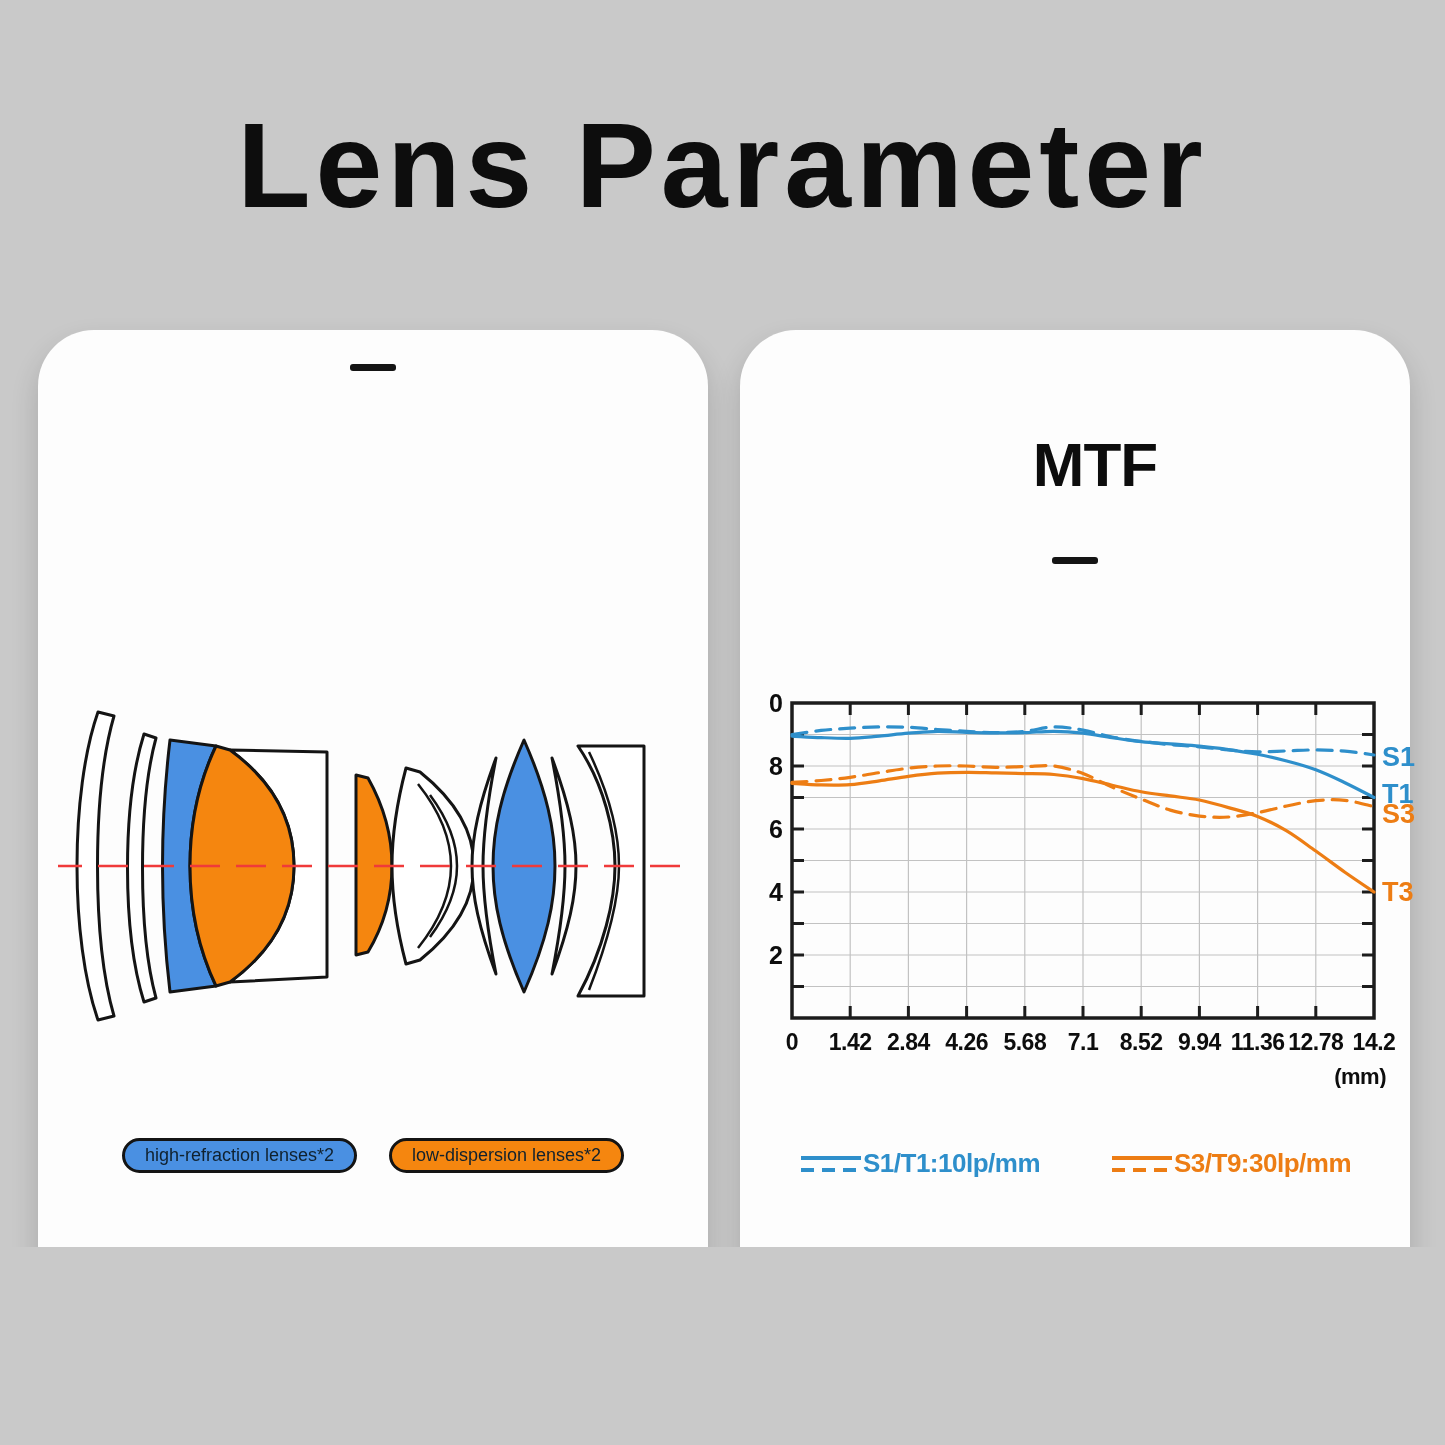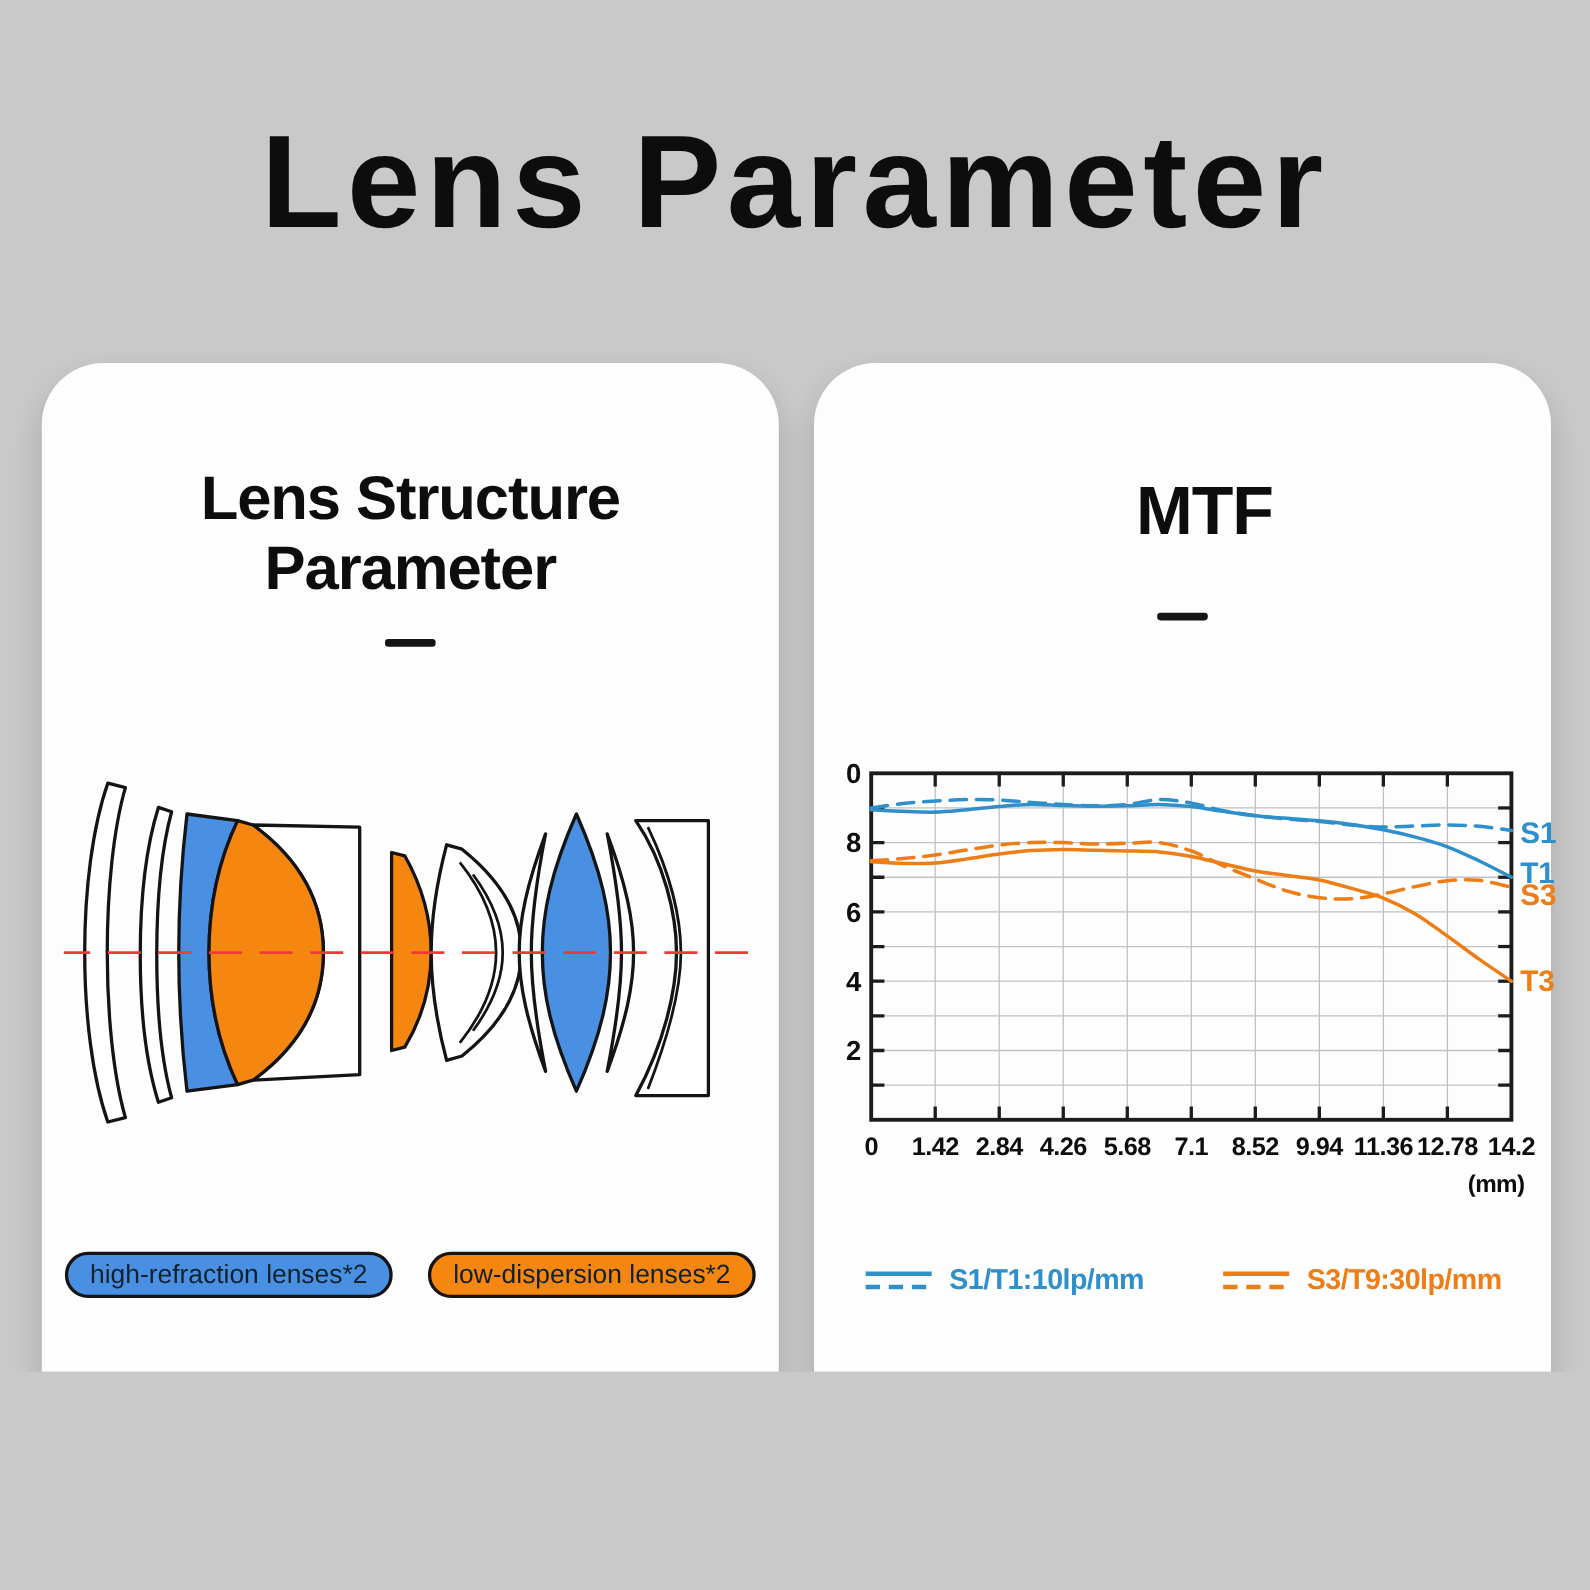--- a/index.html
+++ b/index.html
@@ -32,42 +32,40 @@
   .card-right .dash{margin-top:58px;}
   .lens-svg{position:absolute;left:20px;top:370px;width:630px;height:340px;}
   .lens-svg path{stroke:#141414;stroke-width:3;stroke-linejoin:round;fill:#fff;}
   .lens-svg path.fill-blue{fill:var(--lens-blue);}
   .lens-svg path.fill-orange{fill:var(--lens-orange);}
   .lens-svg path.thin-line{fill:none;stroke-width:2.5;}
   .lens-svg line.axis{stroke:var(--axis-red);stroke-width:2.5;stroke-dasharray:30 16;}
   .badges{position:absolute;top:808px;left:0;width:100%;display:flex;justify-content:center;gap:32px;}
   .badge{
     border:3px solid #141414;border-radius:24px;padding:4px 20px;
-    font-size:24px;font-weight:500;color:#10212e;white-space:nowrap;
+    font-size:18px;font-weight:500;color:#10212e;white-space:nowrap;
   }
   .badge-blue{background:var(--lens-blue);}
   .badge-orange{background:var(--lens-orange);text-align:center;}
   #mtf-svg{position:absolute;left:28px;top:358px;width:660px;height:400px;font-family:"Liberation Sans","DejaVu Sans",sans-serif;}
   .legend{position:absolute;top:818px;left:0;width:100%;display:flex;justify-content:center;gap:70px;}
-  .legend-item{display:flex;align-items:center;gap:14px;}
+  .legend-item{display:flex;align-items:center;}
   .legend-item span{font-size:26px;font-weight:700;letter-spacing:-0.5px;}
   .legend-item.blue span{color:var(--chart-blue);}
   .legend-item.orange span{color:var(--chart-orange);}
   .legend-swatch{width:64px;height:26px;display:block;}
 </style>
 </head>
 <body>
 
 <div class="stage">
 
   <h1 class="page-title">Lens Parameter</h1>
 
   <section class="card card-left">
-    <h2><span>Lens Structure</span><br>
-        <span>Parameter</span></h2>
     <div class="dash"></div>
 
     <svg class="lens-svg" viewBox="0 0 630 340" aria-hidden="true">
 
       <path d="M 40,12 L 56,16 C 34,92 34,240 56,316 L 40,320 C 12,240 12,92 40,12 Z"></path>
       <path d="M 86,34 L 98,38 C 80,104 80,232 98,298 L 86,302 C 64,232 64,104 86,34 Z"></path>
       <path d="M 172,50 L 269,52 L 269,277 L 172,282 C 216,250 236,210 236,166 C 236,122 216,82 172,50 Z"></path>
       <path class="fill-blue" d="M 112,40 L 158,46 C 140,84 132,124 132,166 C 132,208 140,248 158,286 L 112,292 C 102,208 102,124 112,40 Z"></path>
       <path class="fill-orange" d="M 158,46 C 140,84 132,124 132,166 C 132,208 140,248 158,286 L 172,282 C 216,250 236,210 236,166 C 236,122 216,82 172,50 Z"></path>
       <path class="fill-orange" d="M 298,75 L 310,78 C 328,110 334,140 334,166 C 334,192 328,222 310,252 L 298,255 Z"></path>

